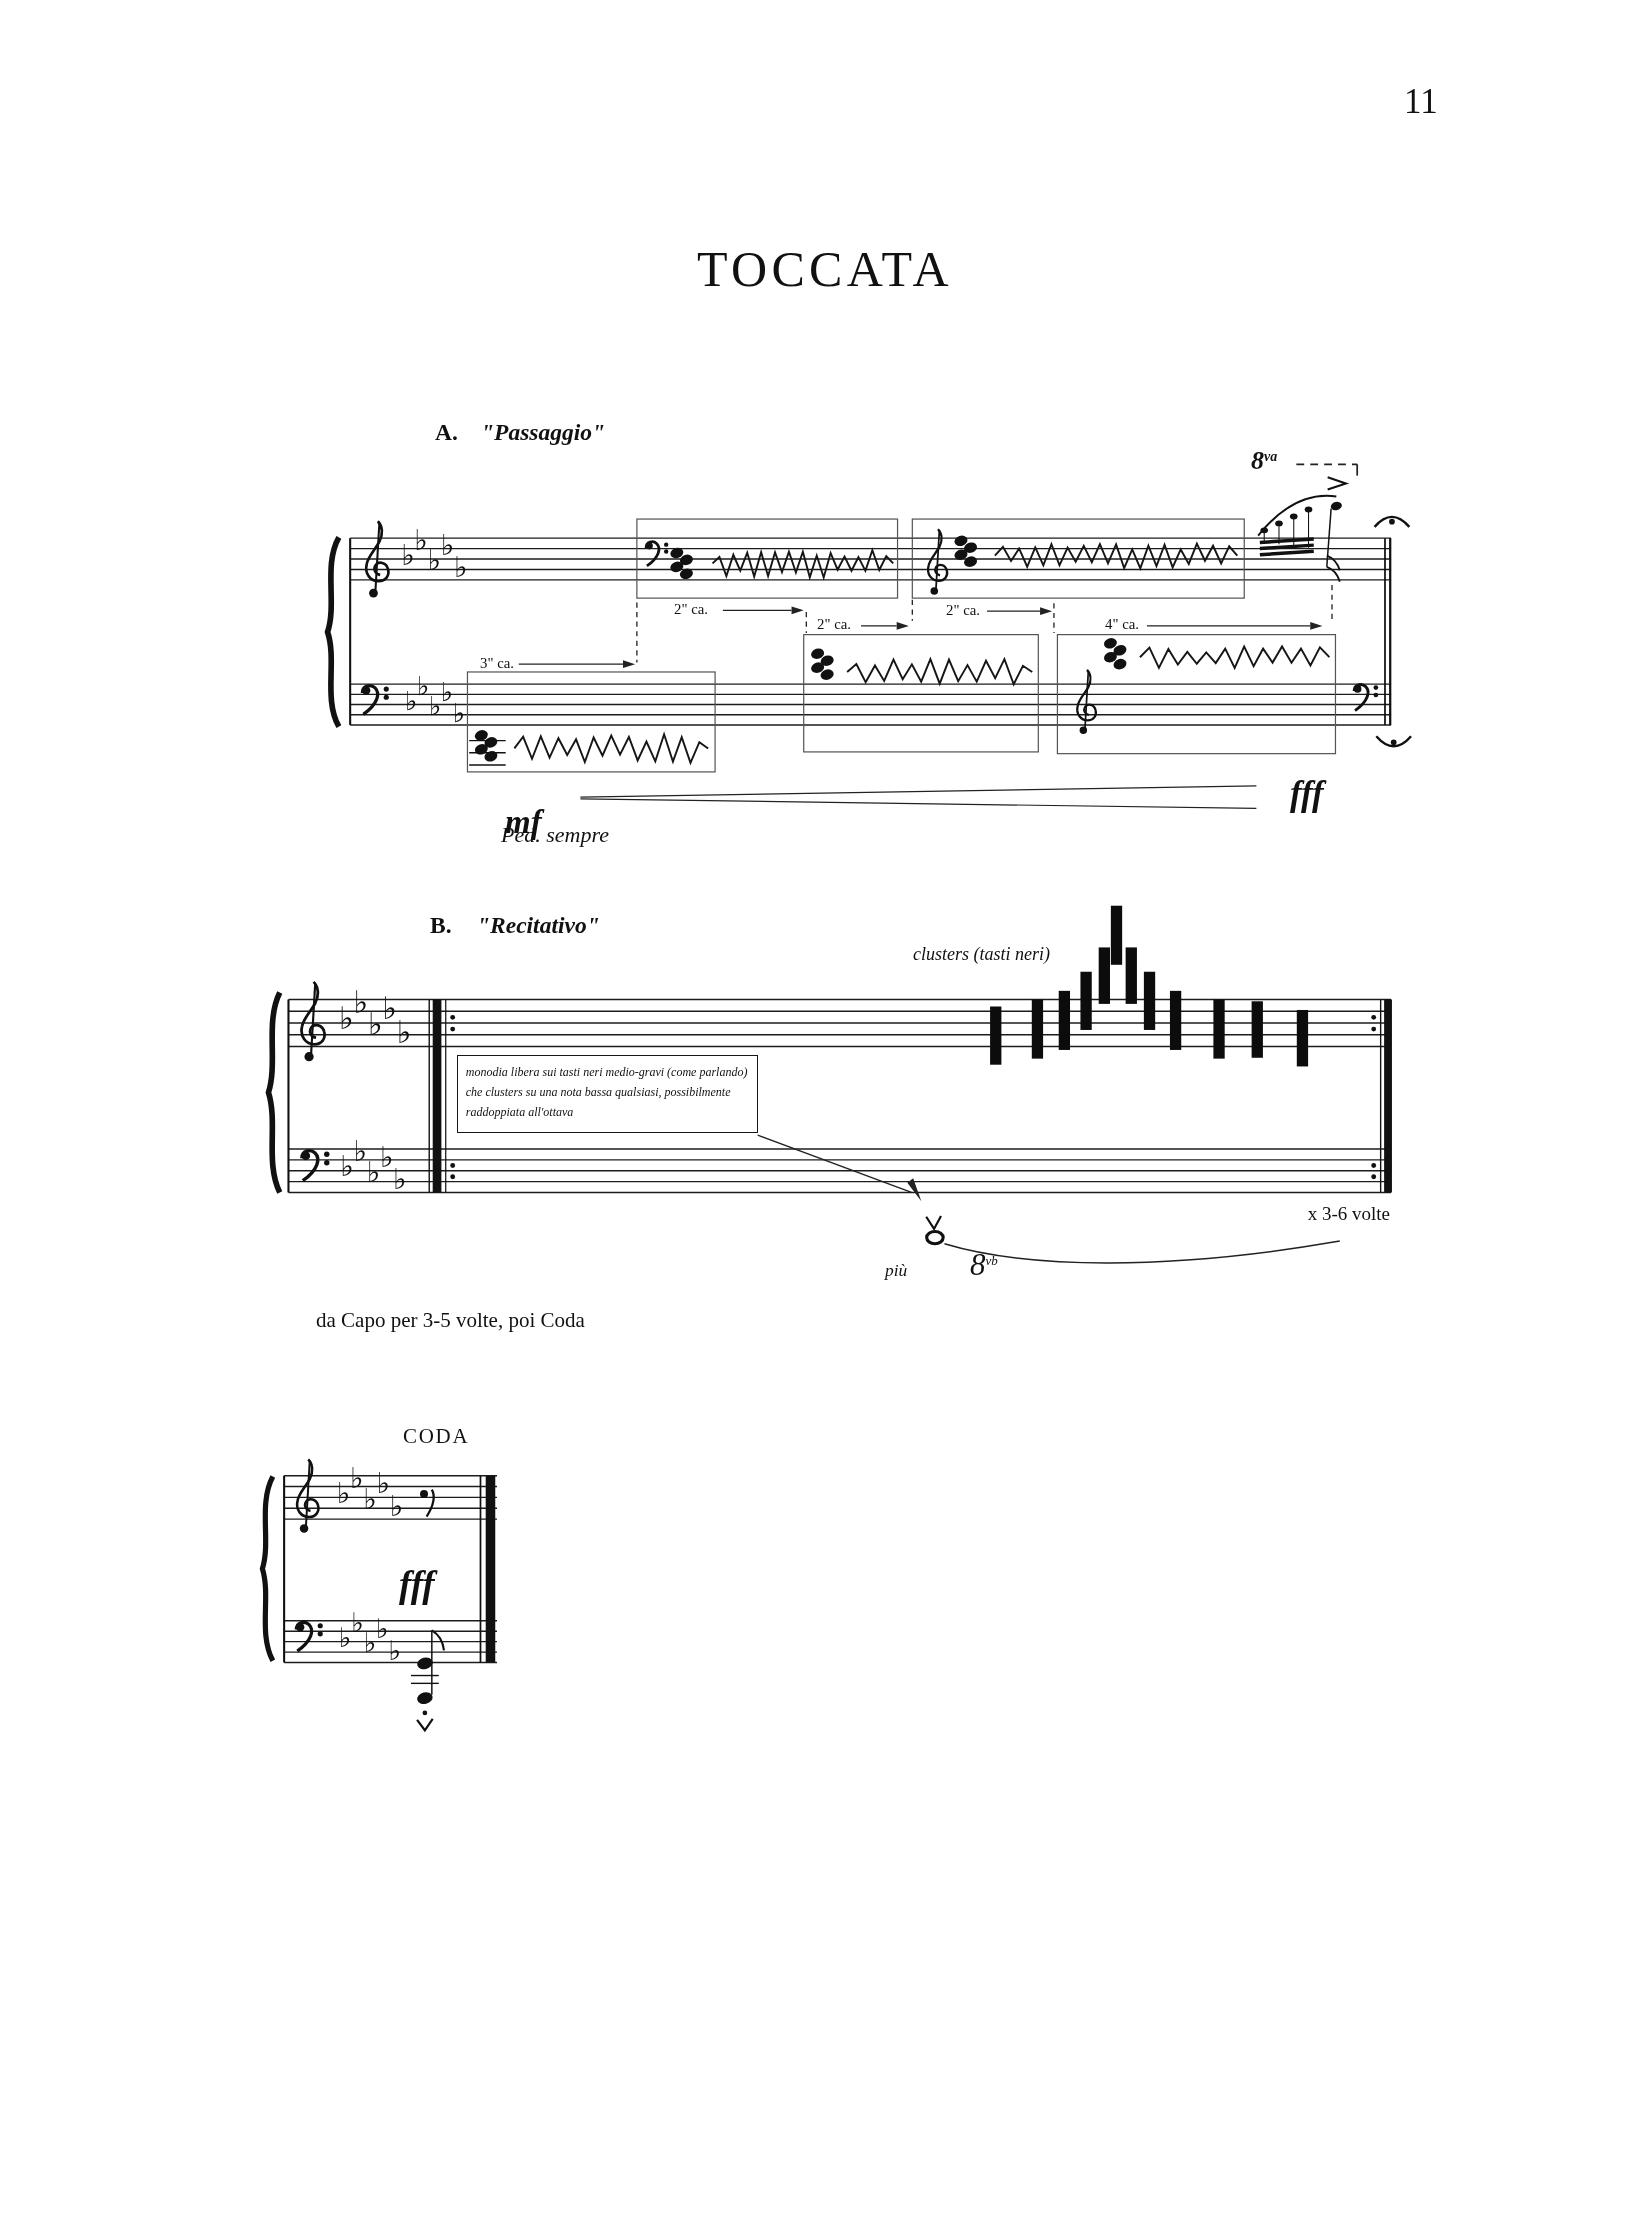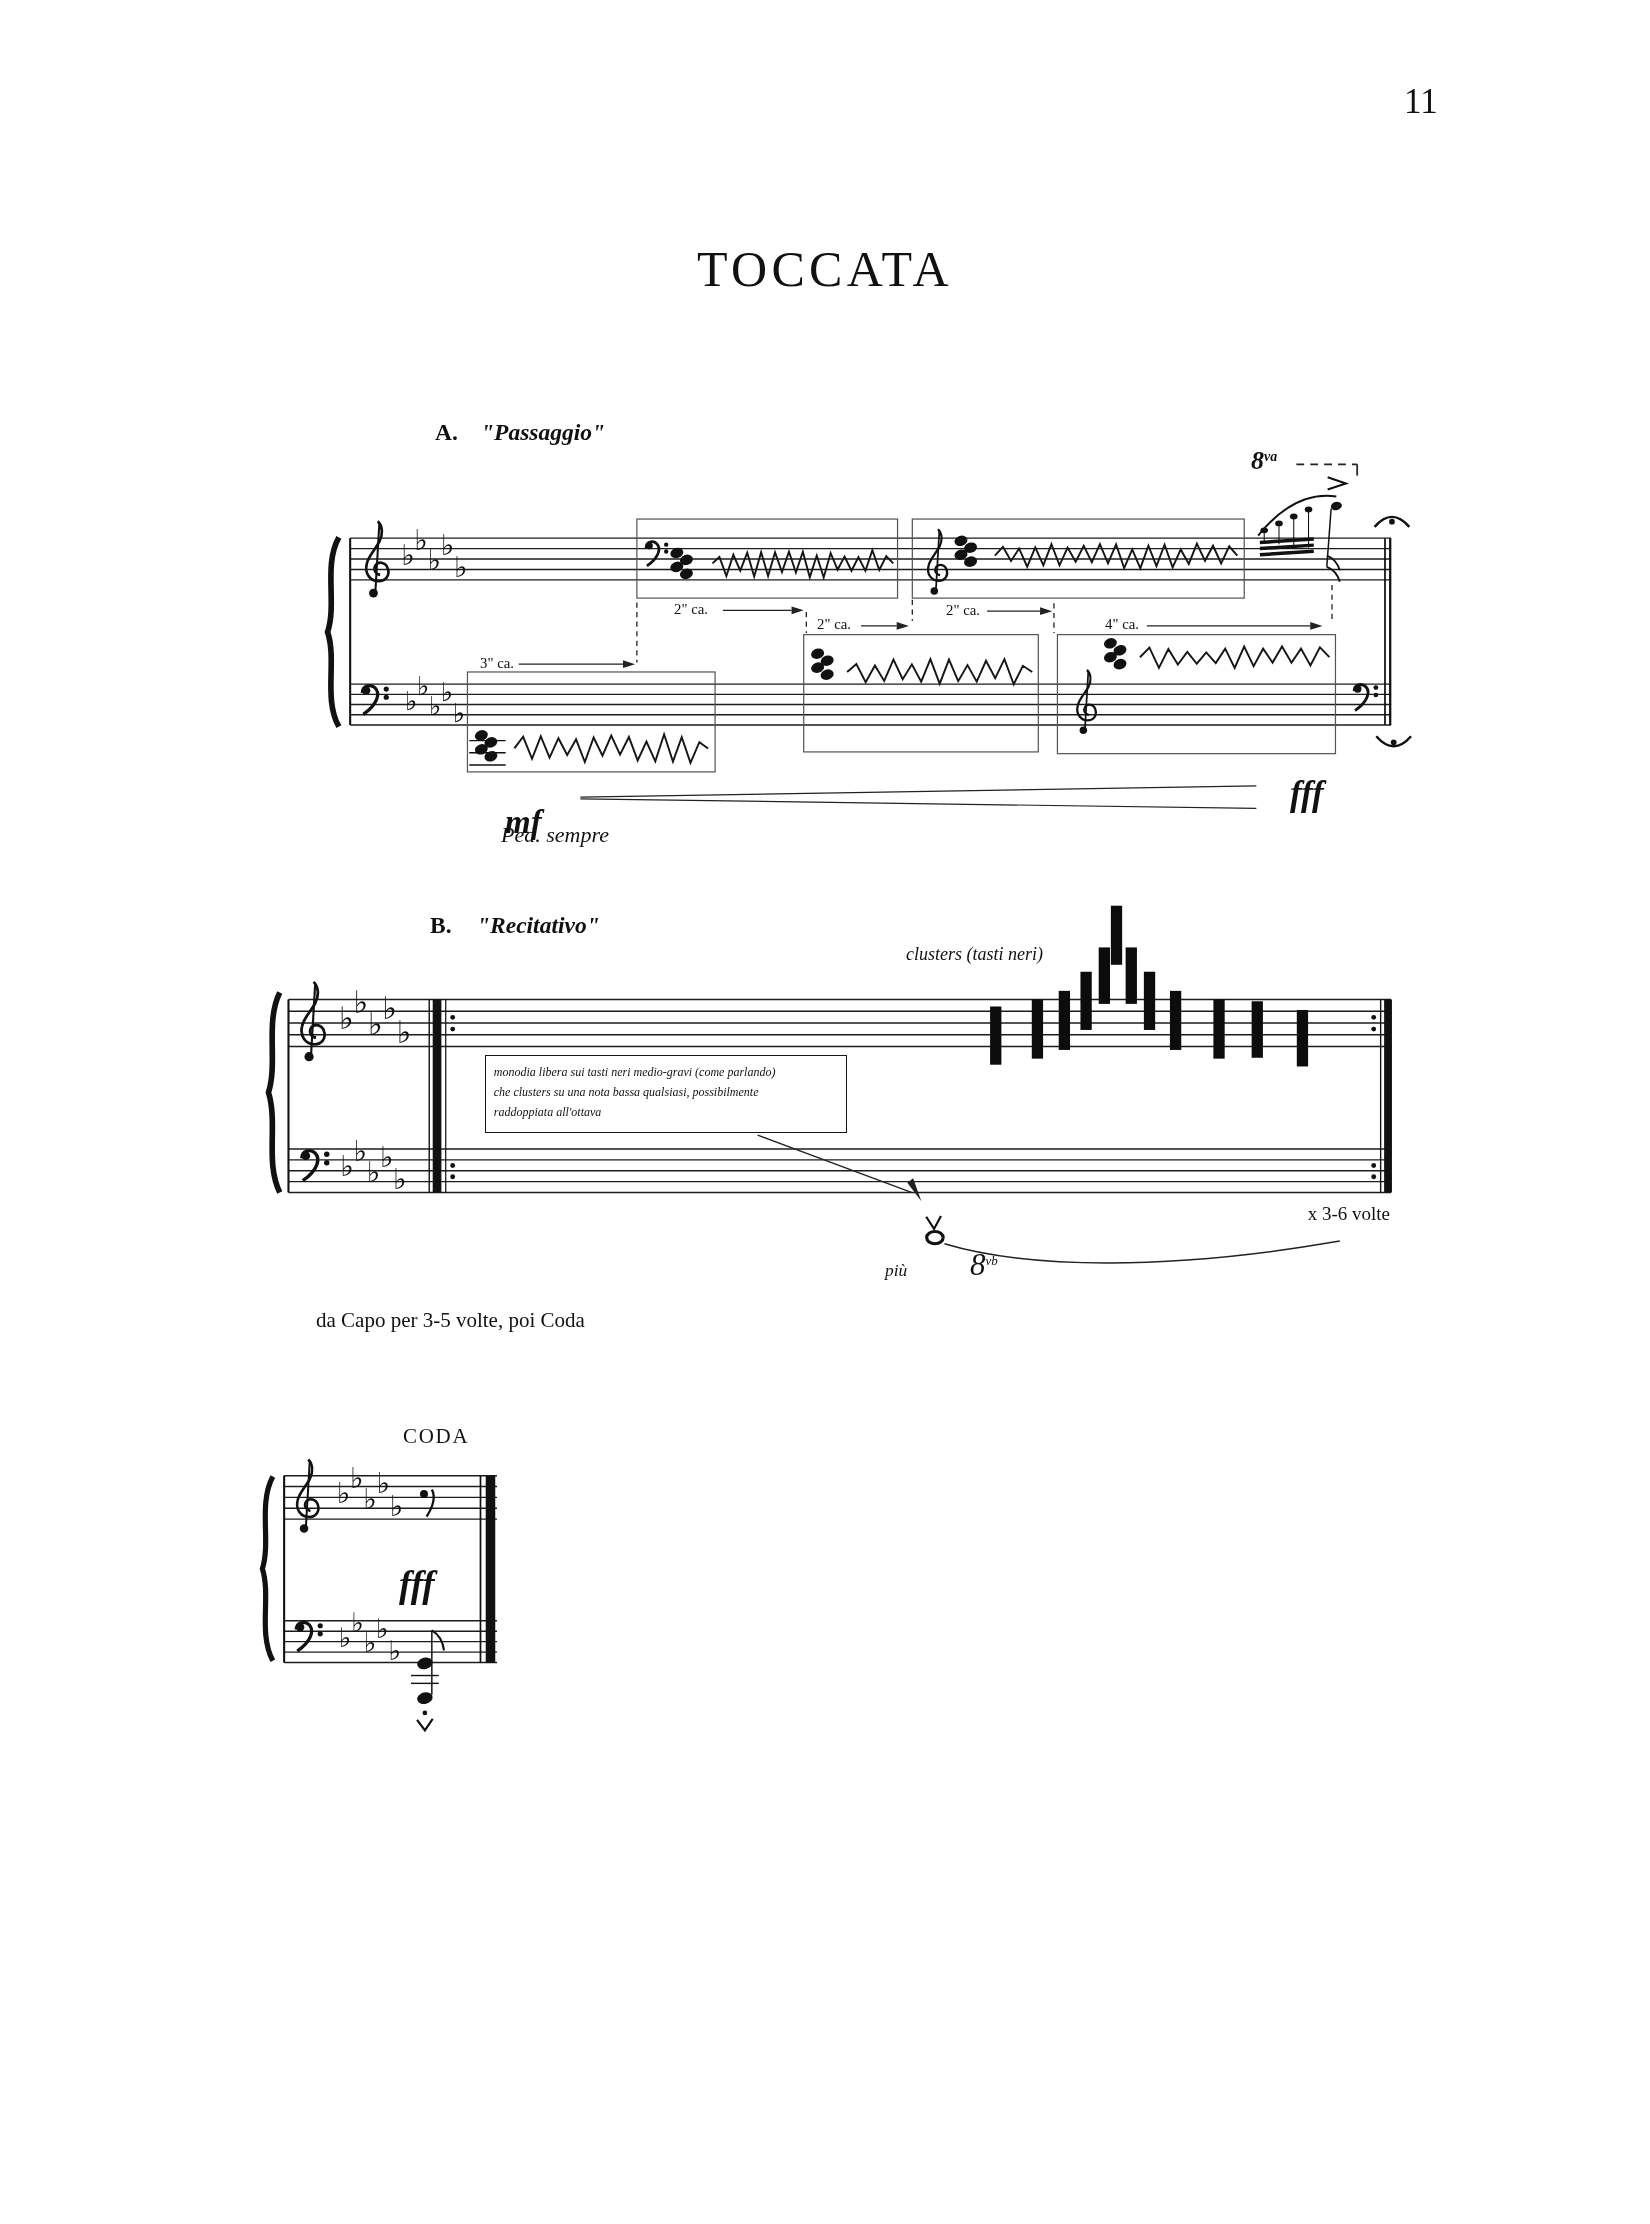--- a/index.html
+++ b/index.html
@@ -10,25 +10,25 @@
   .bold{font-weight:normal;}
   #svgLayer{position:absolute;left:0;top:0;}
   .pgnum{font-size:35px;}
   .title{left:0;right:0;top:240px;text-align:center;font-size:50px;letter-spacing:4.3px;}
   .seclabel{font-size:23.5px;font-weight:bold;}
   .secname{font-size:23.5px;font-weight:bold;font-style:italic;}
   .durlabel{font-size:14.8px;}
   .dyn{font-weight:bold;font-style:italic;}
   .ottava8{font-size:26px;font-weight:bold;font-style:italic;line-height:1;}
   .ottavasup{font-size:14px;font-weight:bold;font-style:italic;vertical-align:7.8px;text-align:right;}
-  .instrbox{left:457px;top:1055px;width:362px;height:78px;border:1.7px solid #161616;
+  .instrbox{left:457px;top:1055px;width:301px;height:78px;border:1.7px solid #161616;
             font-size:12px;font-style:italic;line-height:20px;padding:6px 1.7px 0 7.8px;
-            box-sizing:border-box;margin-left:28px;}
+            box-sizing:border-box;}
   .instrbox div{white-space:nowrap;}
-  .caption-it{font-size:18px;font-style:italic;}
+  .caption-it{font-size:18px;font-style:italic;margin-left:7px;}
   .plain24{font-size:21px;}
 </style>
 </head>
 <body>
 
 <div id="page">
 
   <svg id="svgLayer" width="1650" height="2225" viewBox="0 0 1899 2560">
     <defs>
       <symbol id="sym-treble" viewBox="0 0 40 110" preserveAspectRatio="xMidYMid meet">

